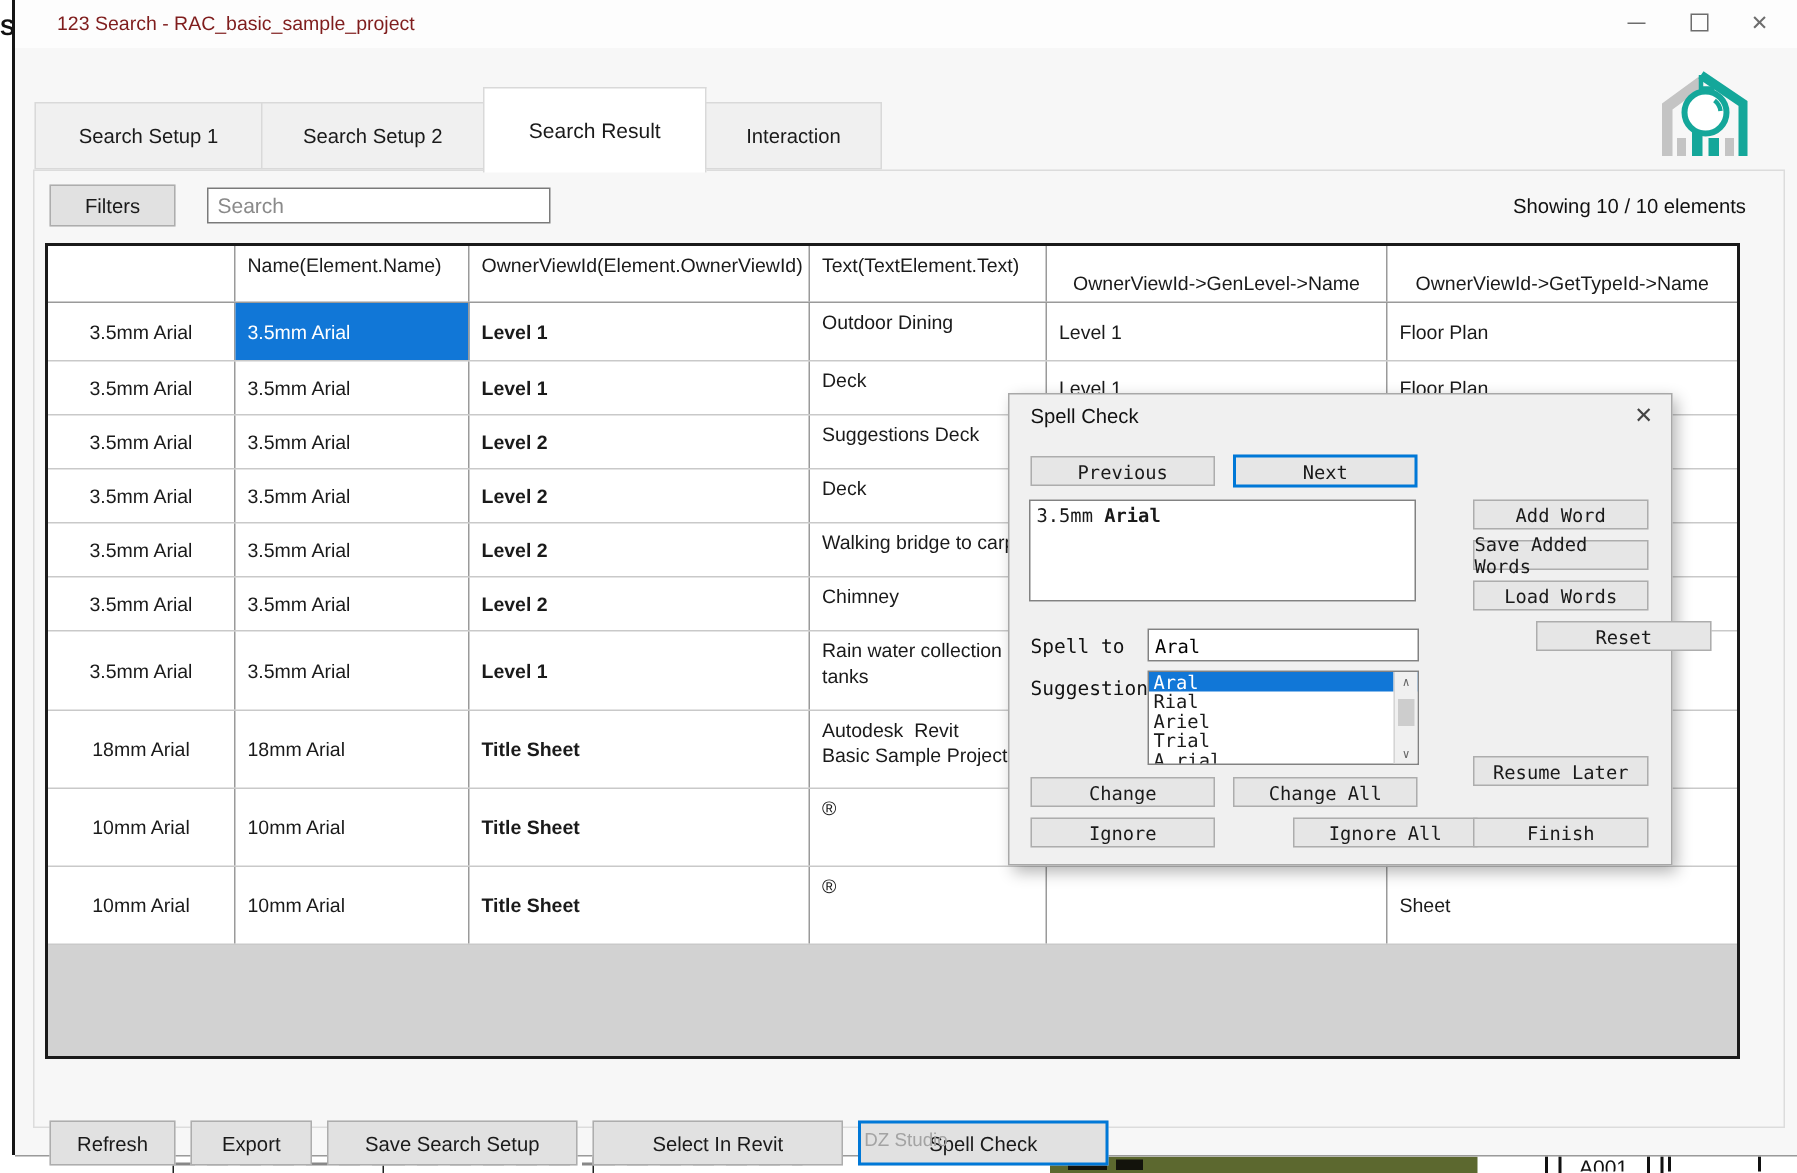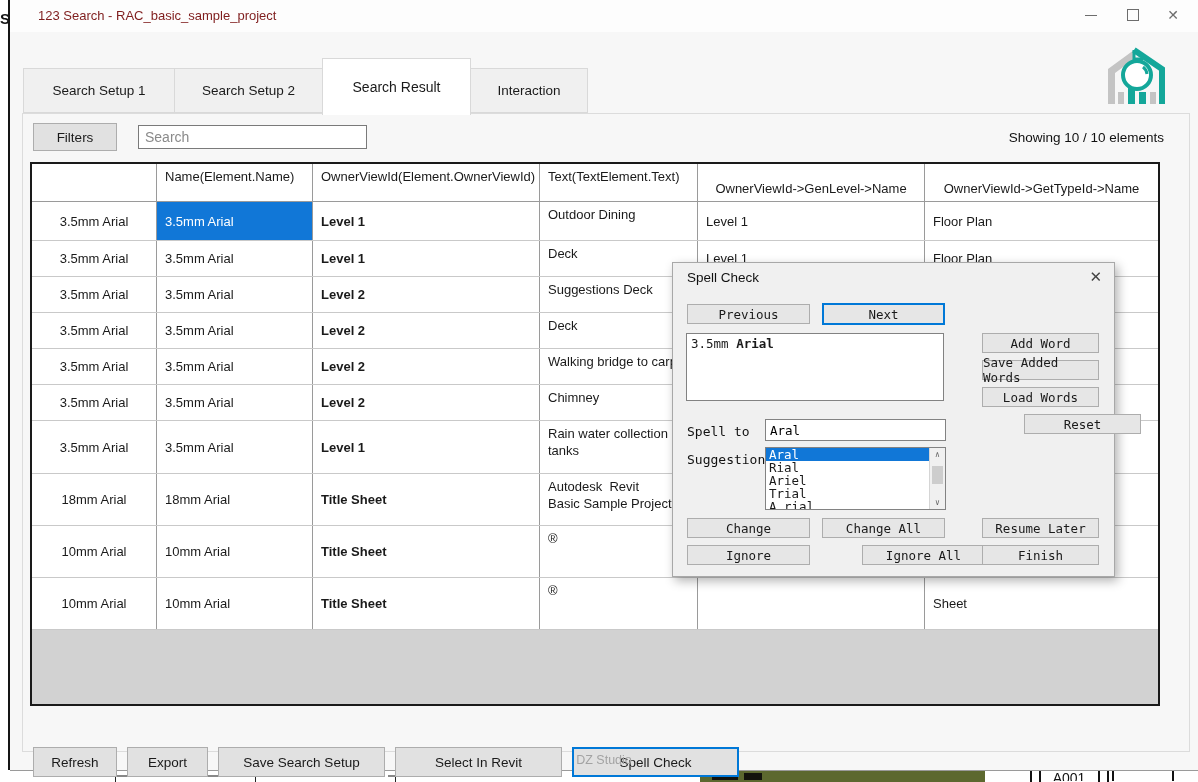--- a/index.html
+++ b/index.html
@@ -83,21 +83,21 @@
            background:#fff;font:12.5px "DejaVu Sans Mono",monospace;padding:0 4px;}
   .d-list{position:absolute;left:92px;top:184px;width:181px;height:63px;border:1px solid #828282;box-sizing:border-box;
           background:#fff;overflow:hidden;}
   .d-item{height:13px;line-height:13px;font-size:12.5px;padding-left:3px;white-space:nowrap;}
   .d-item.sel{background:#1177d7;color:#fff;}
   .d-scroll{position:absolute;right:0;top:0;width:15px;height:61px;background:#f0f0f0;border-left:1px solid #d5d5d5;}
   .d-arrow{height:13px;display:flex;align-items:center;justify-content:center;font-size:8px;color:#666;}
   .d-thumb{position:absolute;left:2px;top:18px;width:11px;height:18px;background:#cdcdcd;}
   .d-ch{left:14px;top:255px;width:123px;height:20px;}
   .d-chall{left:149px;top:255px;width:123px;height:20px;}
-  .d-res{left:309px;top:255px;width:117px;height:20px;}
+  .d-res{left:309px;top:241px;width:117px;height:20px;}
   .d-ig{left:14px;top:282px;width:123px;height:20px;}
   .d-igall{left:149px;top:282px;width:123px;height:20px;margin-left:40px;}
   .d-fin{left:309px;top:282px;width:117px;height:20px;}
   .bold{font-weight:bold;}
 </style>
 </head>
 <body>
 
 <span class="edge-s">S</span>
 <div class="edge-line"></div>

